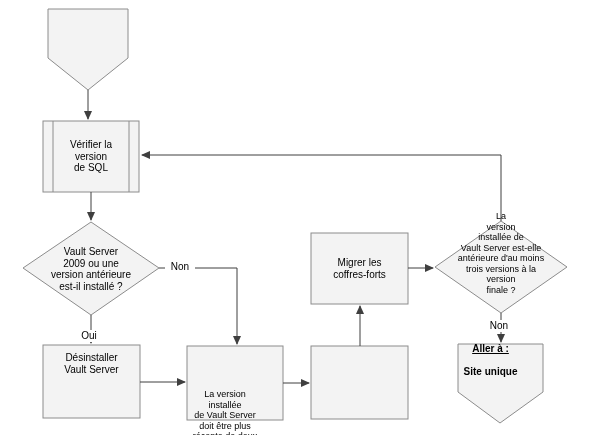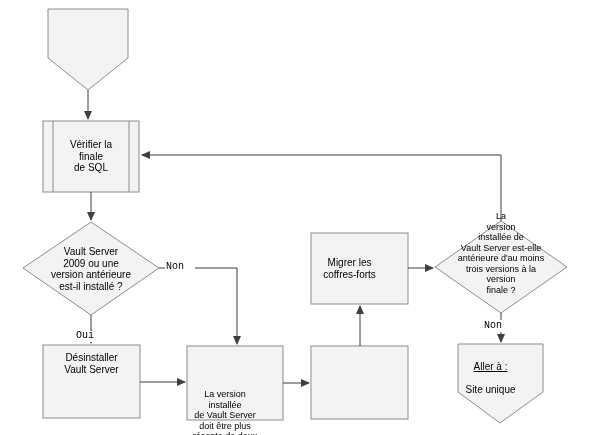--- a/index.html
+++ b/index.html
@@ -34,22 +34,22 @@
     text-align: center;
     white-space: pre-line;
   }
   .lbl.small { font-size: 9px; line-height: 10.5px; }
   .edge-lbl {
     position: absolute;
     font-size: 10px;
     line-height: 12px;
     color: var(--text, #000);
     background: var(--background, #fff);
+    text-align: center;
     padding: 0 1px;
-    font-family: Liberation Mono, monospace;
   }
   .goto-link { text-decoration: underline; display: block; }
   .goto-target { display: block; }
 </style>
 </head>
 <body>
 
 <div class="canvas">
 
   <svg class="layer" width="600" height="435">
@@ -82,21 +82,21 @@
       <line x1="283" y1="383" x2="309" y2="383" marker-end="url(#arrowhead)"></line>
       <line x1="360" y1="346" x2="360" y2="306" marker-end="url(#arrowhead)"></line>
       <line x1="408" y1="268" x2="433" y2="268" marker-end="url(#arrowhead)"></line>
       <polyline points="501,221 501,155 142,155" marker-end="url(#arrowhead)"></polyline>
       <line x1="501" y1="313" x2="501" y2="342" marker-end="url(#arrowhead)"></line>
     </g>
   </svg>
 
 
   <div class="lbl" style="left:53px; top:139px; width:76px;">Vérifier la
-finale
+version
 de SQL</div>
 
   <div class="lbl" style="left:23px; top:246px; width:136px;">Vault Server
 2009 ou une
 version antérieure
 est-il installé ?</div>
 
   <div class="edge-lbl" style="left:75px; top:330px; width:26px;">Oui</div>
 
   <div class="edge-lbl" style="left:165px; top:261px; width:28px;">Non</div>
@@ -105,32 +105,32 @@
 Vault Server</div>
 
   <div class="lbl small" style="left:188px; top:350px; width:74px;margin-top:39px;">La version installée
 de Vault Server
 doit être plus
 récente de deux
 versions que la
 version existante</div>
 
 
-  <div class="lbl" style="left:301px; top:257px; width:97px;">Migrer les
+  <div class="lbl" style="left:311px; top:257px; width:97px;">Migrer les
 coffres-forts</div>
 
   <div class="lbl small" style="left:436px; top:211px; width:130px;">La
 version
 installée de
 Vault Server est-elle
 antérieure d'au moins
 trois versions à la
 version
 finale ?</div>
 
   <div class="edge-lbl" style="left:483px; top:320px; width:30px;">Non</div>
 
-  <div class="lbl" style="left:458px; top:349px; width:65px;">
+  <div class="lbl" style="left:458px; top:331px; width:65px;font-weight:bold;">
     <span class="goto-link">Aller à :</span>
     <span class="goto-target">Site unique</span>
   </div>
 
 </div>
 
 </body></html>

